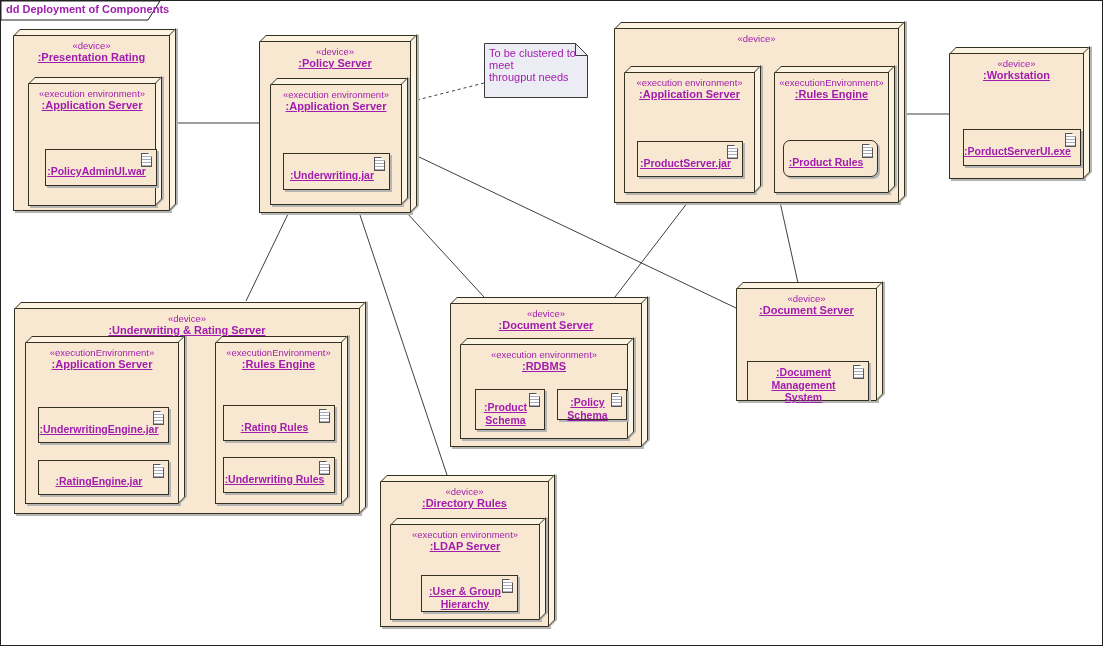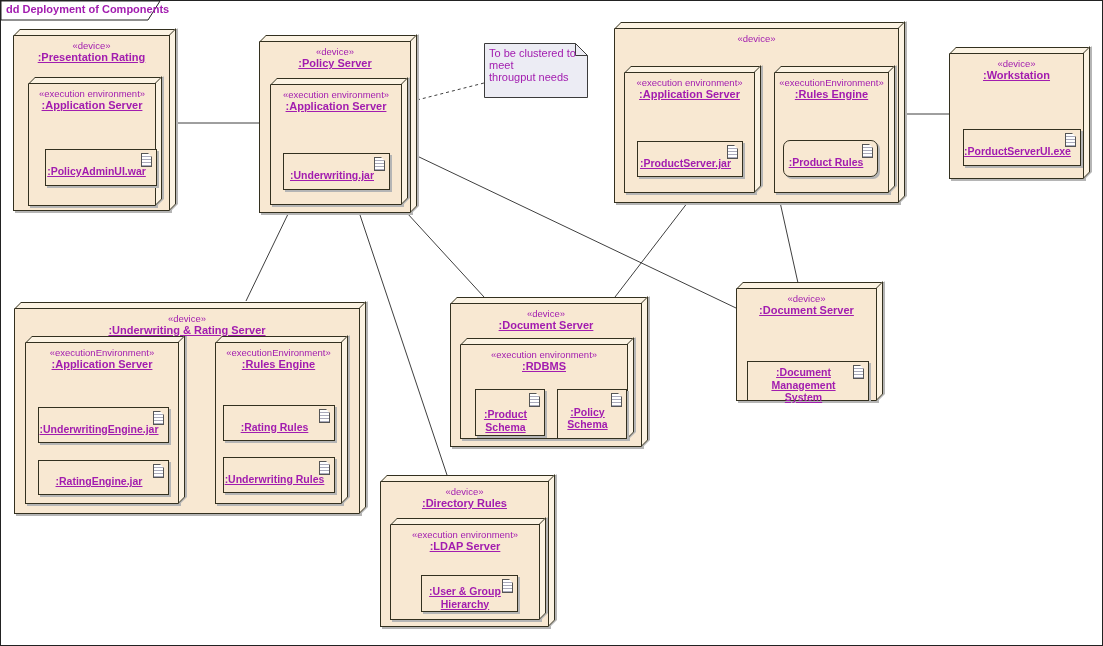--- a/index.html
+++ b/index.html
@@ -200,25 +200,25 @@
   <div class="cube" style="left:449px;top:302px;width:190px;height:142px;">
     <div class="hdr">
       <div class="stereo">«device»</div>
       <div class="nname">:Document Server</div>
     </div>
     <div class="cube" style="left:9px;top:40px;width:166px;height:93px;">
       <div class="hdr">
         <div class="stereo">«execution environment»</div>
         <div class="nname">:RDBMS</div>
       </div>
-      <div class="artifact wrap" style="left:14px;top:44px;width:70px;height:47px;align-items:flex-end;">
+      <div class="artifact wrap" style="left:14px;top:44px;width:70px;height:41px;">
         <span class="art-name">:Product Schema</span>
         <span class="doc-icon"></span>
       </div>
-      <div class="artifact wrap" style="left:96px;top:44px;width:70px;height:50px;">
+      <div class="artifact wrap" style="left:96px;top:44px;width:70px;height:31px;">
         <span class="art-name">:Policy Schema</span>
         <span class="doc-icon"></span>
       </div>
     </div>
   </div>
 
   <div class="cube" style="left:735px;top:287px;width:139px;height:111px;">
     <div class="hdr">
       <div class="stereo">«device»</div>
       <div class="nname">:Document Server</div>

